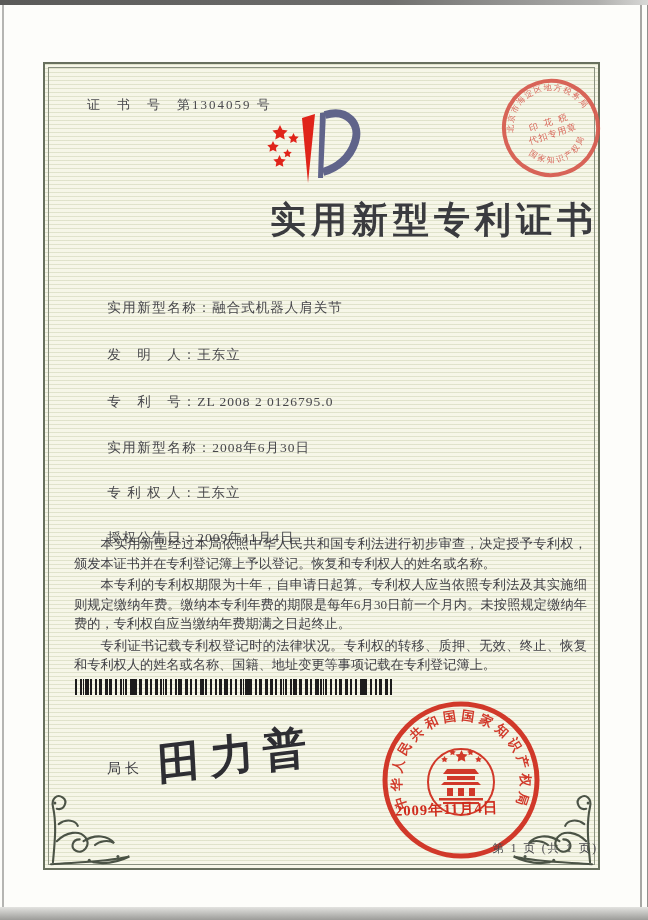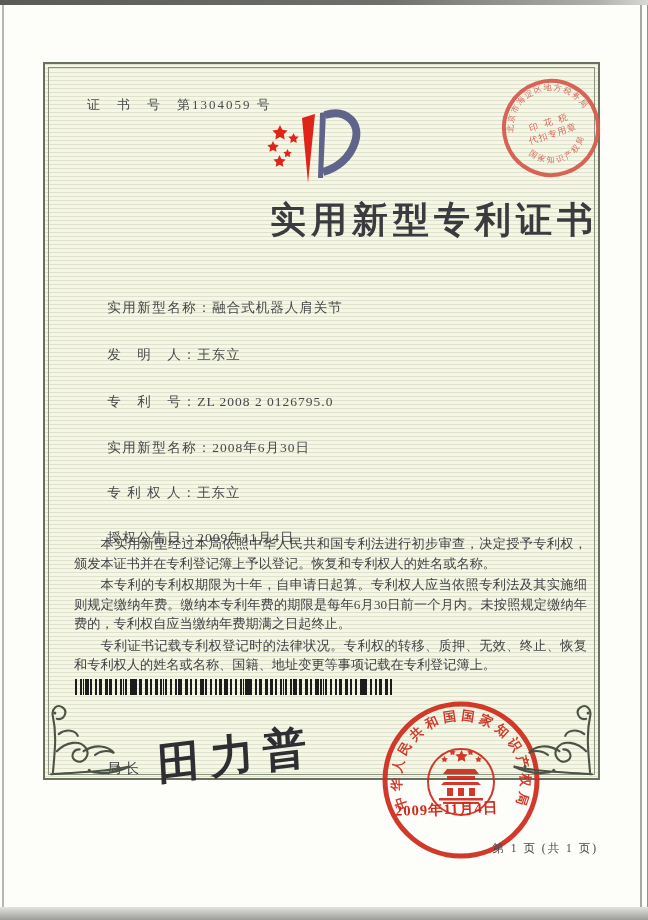--- a/index.html
+++ b/index.html
@@ -13,21 +13,21 @@
   .scan-top{position:absolute;left:0;top:0;width:100%;height:5px;
     background:linear-gradient(90deg,#5a5a58 0%,#6f6f6d 60%,#aeaeac 92%,#d8d8d6 100%);}
   .scan-bottom{position:absolute;left:0;bottom:0;width:100%;height:13px;
     background:linear-gradient(#e3e3e0,#9c9c99);}
   .scan-left{position:absolute;left:2px;top:5px;bottom:13px;width:2px;background:#b5b5b2;}
   .scan-right{position:absolute;right:6px;top:5px;bottom:13px;width:2px;background:#a7a7a4;}
   .scan-right2{position:absolute;right:0px;top:5px;bottom:13px;width:1px;background:#8f8f8c;}
 
   
   .cert{
-    position:absolute;left:43px;top:62px;width:557px;height:718px;
+    position:absolute;left:43px;top:62px;width:557px;height:808px;
     background-color:#f6f6e8;
     background-image:repeating-linear-gradient(180deg,rgba(172,182,134,.30) 0 1px,rgba(0,0,0,0) 1px 4px);
     border:2px solid #68705e;
     outline:1px solid #8a9180;outline-offset:-6px;
     box-sizing:border-box;
   }
   .cert-no{position:absolute;left:42px;top:32px;font-size:13px;color:#4a4a4e;
     letter-spacing:2px;white-space:pre;}
   .title{position:absolute;left:0;right:0;top:132px;text-align:right;
     font-size:36px;font-weight:600;color:#3a3b3f;letter-spacing:5px;}

